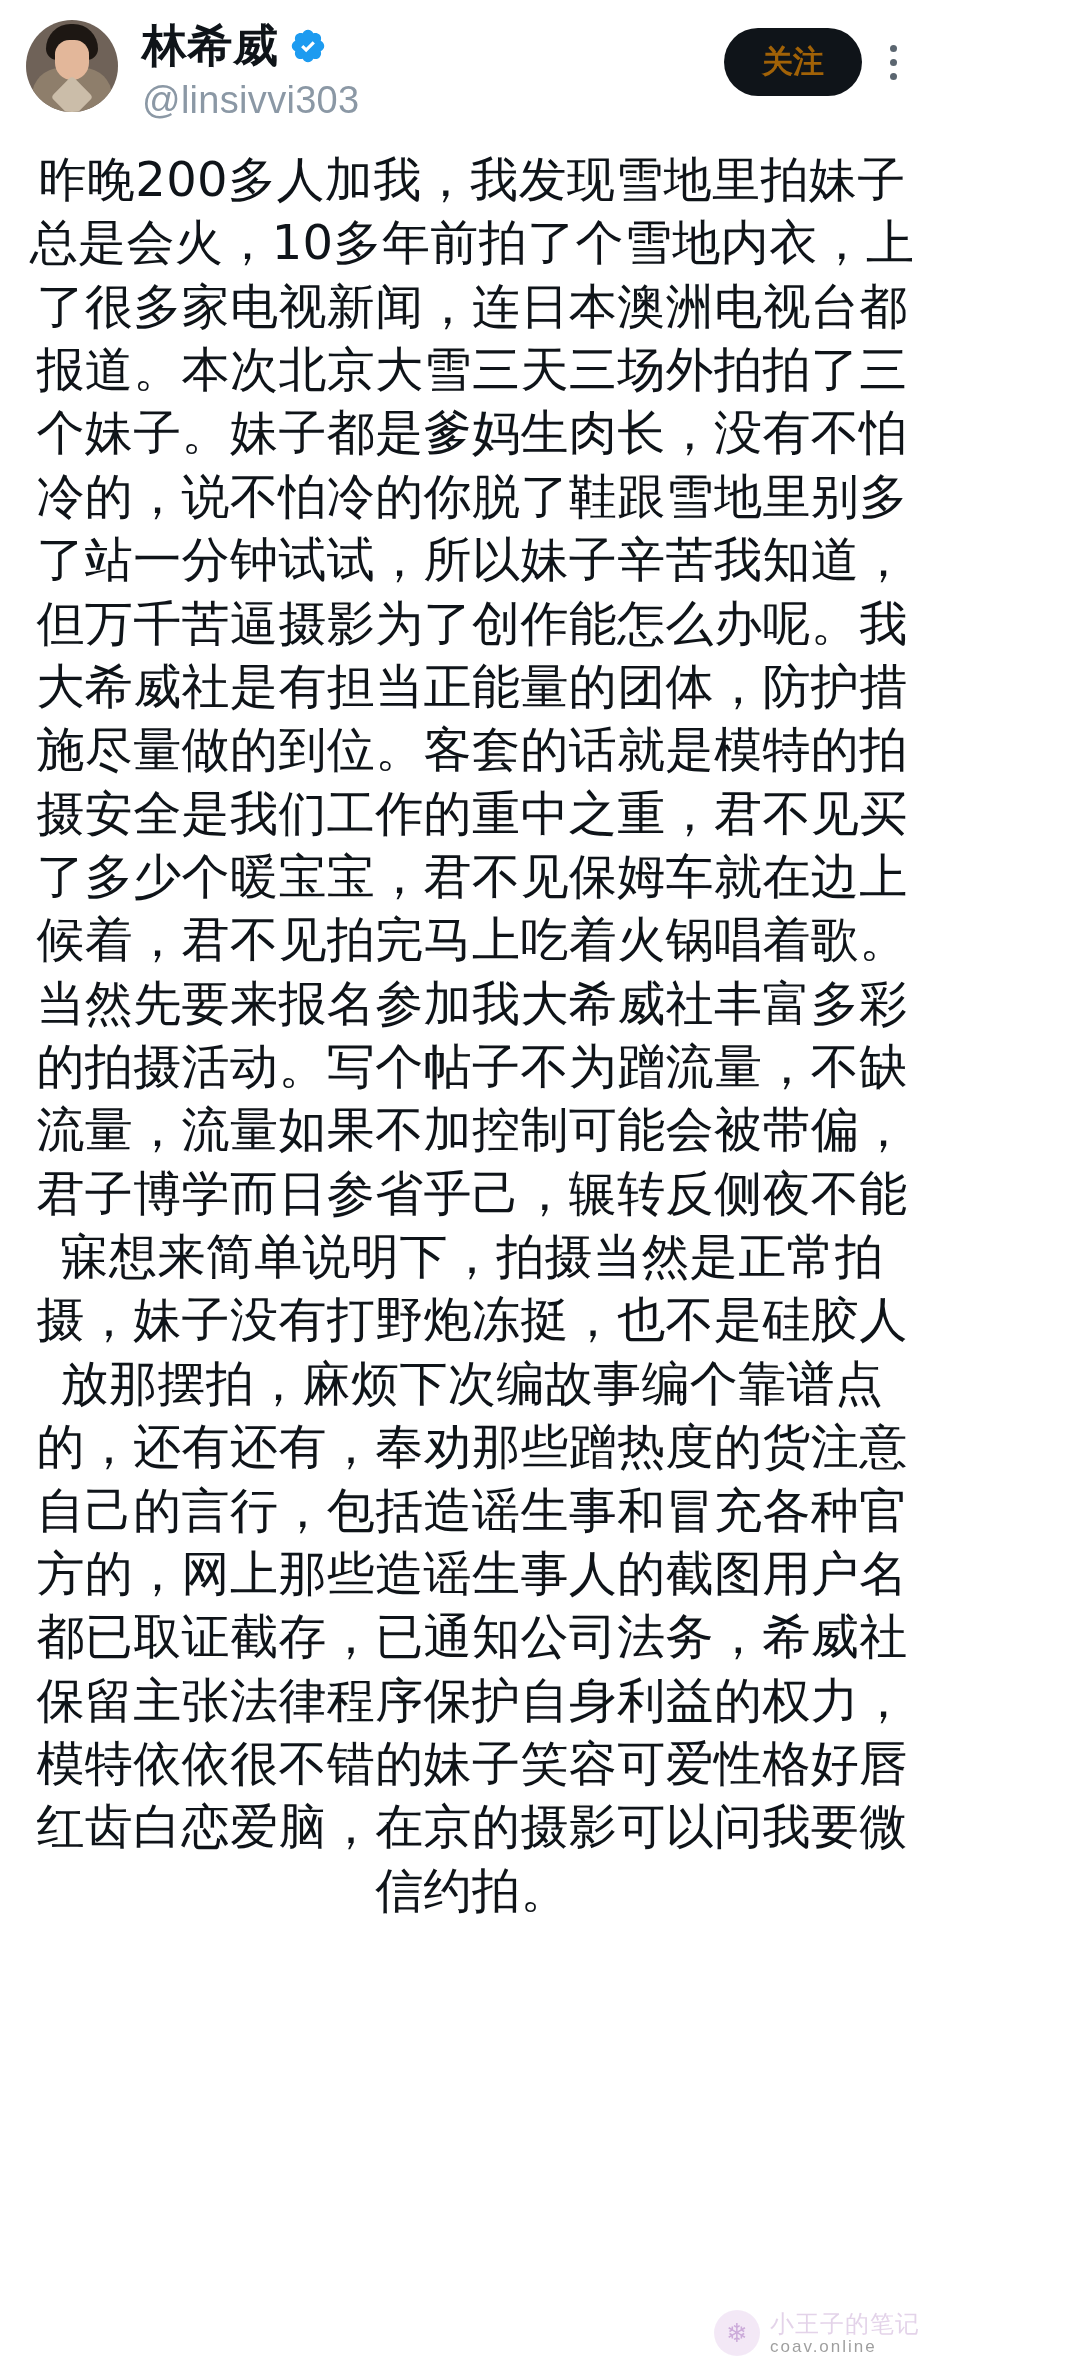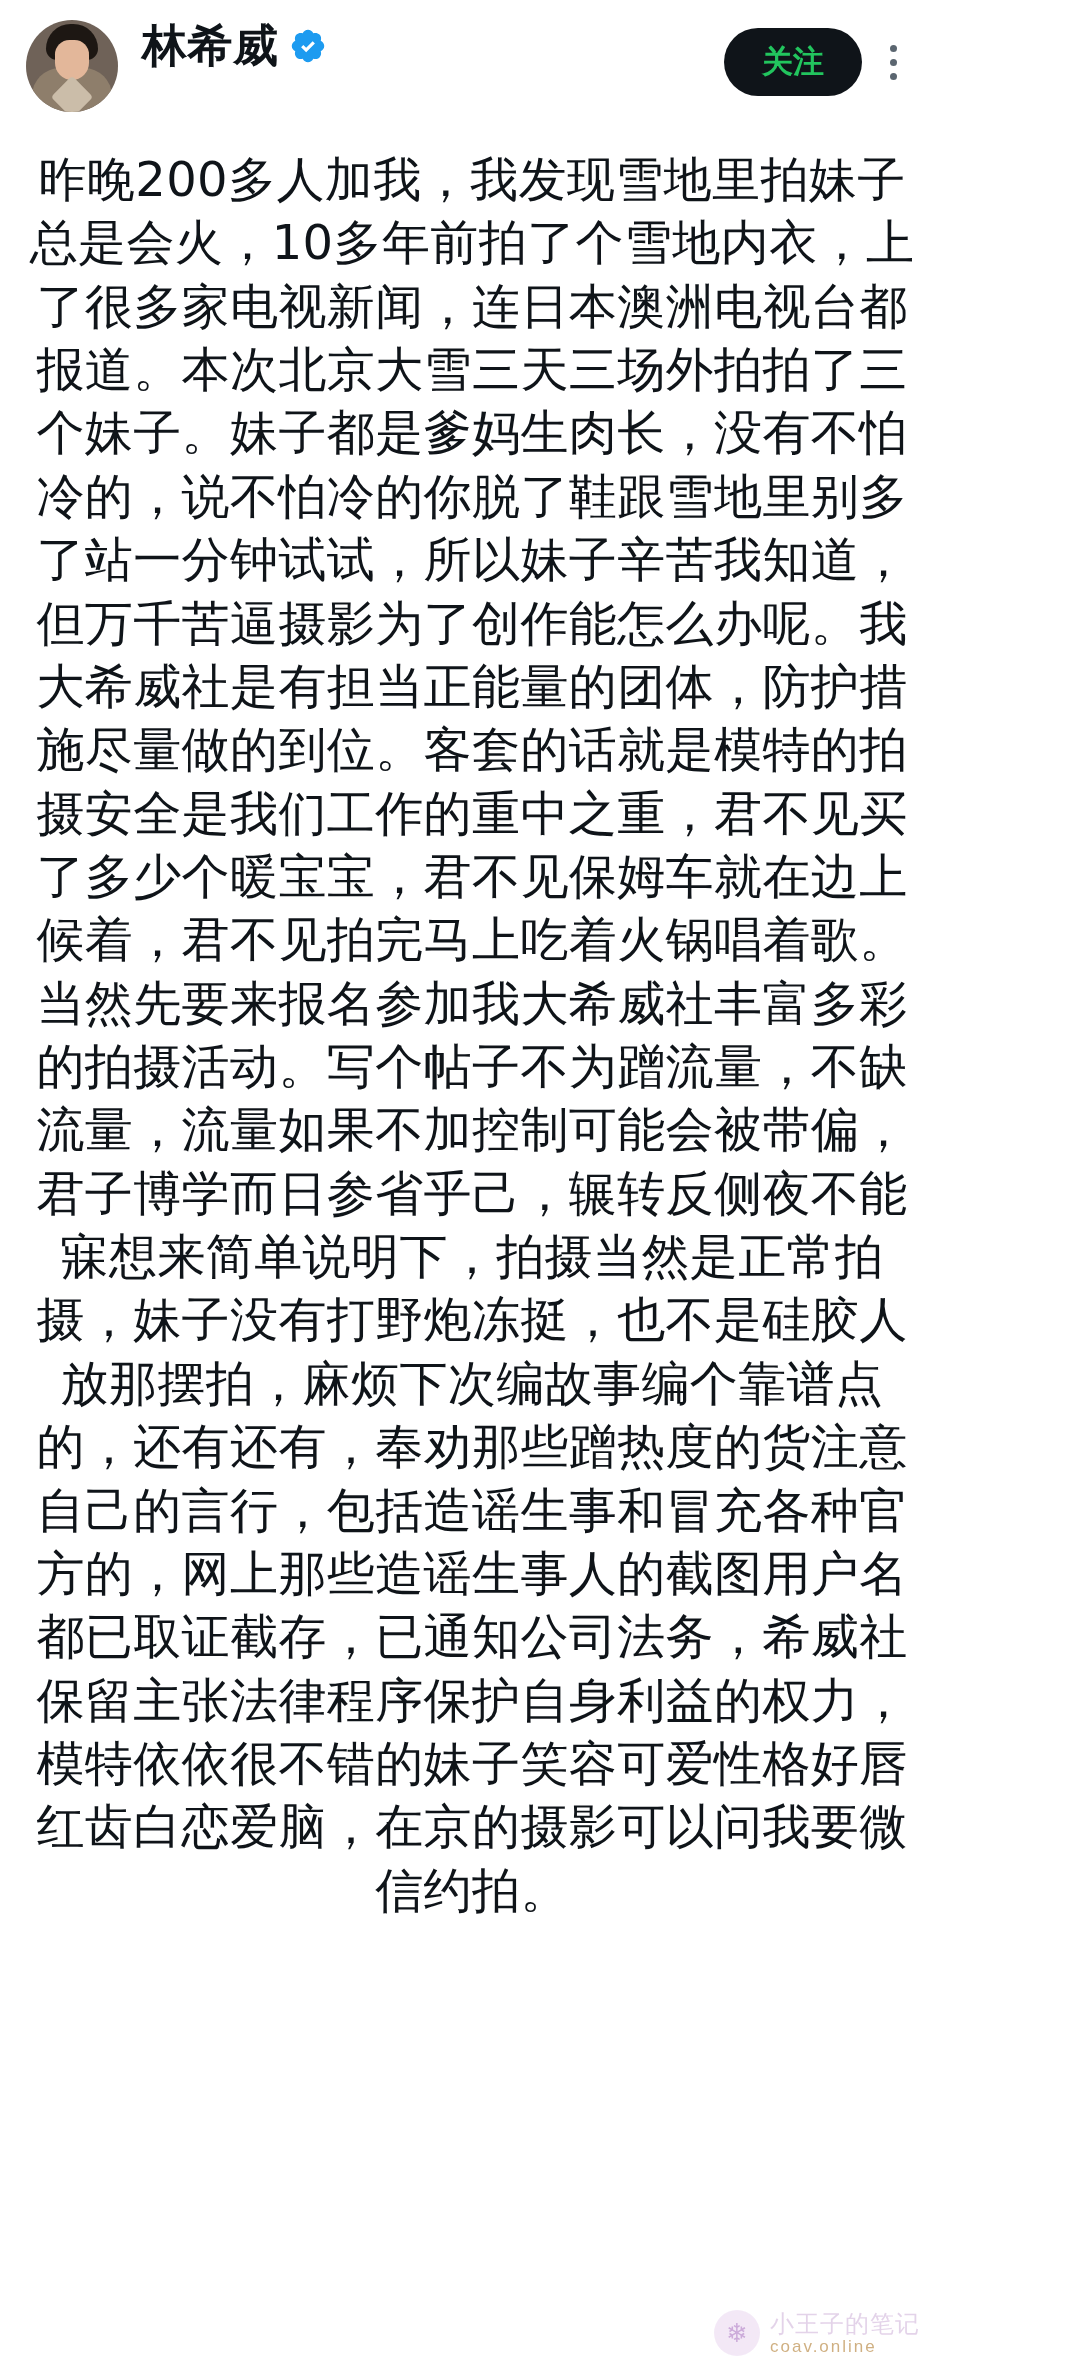--- a/index.html
+++ b/index.html
@@ -101,21 +101,21 @@
     font-size: 38px;
     color: #8b98a5;
     line-height: 1.3;
     margin-top: 4px;
     letter-spacing: 0.3px;
   }
 
   .follow-button {
     flex: 0 0 auto;
     background: #0f1419;
-    color: #22c55e;
+    color: #a16207;
     font-size: 31px;
     font-weight: 700;
     border: none;
     border-radius: 40px;
     padding: 0 38px;
     height: 68px;
     line-height: 68px;
     margin-top: 10px;
     cursor: pointer;
     font-family: "Liberation Sans", "DejaVu Sans", sans-serif;
@@ -185,21 +185,21 @@
     flex-direction: column;
     line-height: 1.15;
   }
   .watermark .wm-title {
     font-size: 24px;
     color: #c9a9d4;
     letter-spacing: 1px;
   }
   .watermark .wm-sub {
     font-size: 17px;
-    color: #a16207;
+    color: #404040;
     letter-spacing: 2px;
   }
 </style>
 </head>
 <body>
 
 <div class="page">
 
   <div class="header">
 
@@ -213,20 +213,21 @@
     <div class="name-block">
       <div class="display-name-row">
         <div class="display-name">林希威</div>
         <span class="verified-badge">
           <svg width="38" height="38" viewBox="0 0 24 24" aria-hidden="true">
             <path fill="#1d9bf0" d="M22.25 12c0-1.43-.88-2.67-2.19-3.34.46-1.39.2-2.9-.81-3.91s-2.52-1.27-3.91-.81C14.67 2.63 13.43 1.75 12 1.75s-2.67.88-3.34 2.19c-1.39-.46-2.9-.2-3.91.81s-1.27 2.52-.81 3.91C2.63 9.33 1.75 10.57 1.75 12s.88 2.67 2.19 3.34c-.46 1.39-.2 2.9.81 3.91s2.52 1.27 3.91.81c.67 1.31 1.91 2.19 3.34 2.19s2.67-.88 3.34-2.19c1.39.46 2.9.2 3.91-.81s1.27-2.52.81-3.91c1.31-.67 2.19-1.91 2.19-3.34z"></path>
             <path fill="#ffffff" d="M10.84 15.93l-3.2-3.2 1.41-1.41 1.79 1.78 4.11-4.11 1.41 1.42-5.52 5.52z"></path>
           </svg>
         </span>
       </div>
+      <div class="handle">@linsivvi303</div>
     </div>
 
     <button class="follow-button">关注</button>
 
     <div class="more-button">
       <i></i>
       <i></i>
       <i></i>
     </div>
 

